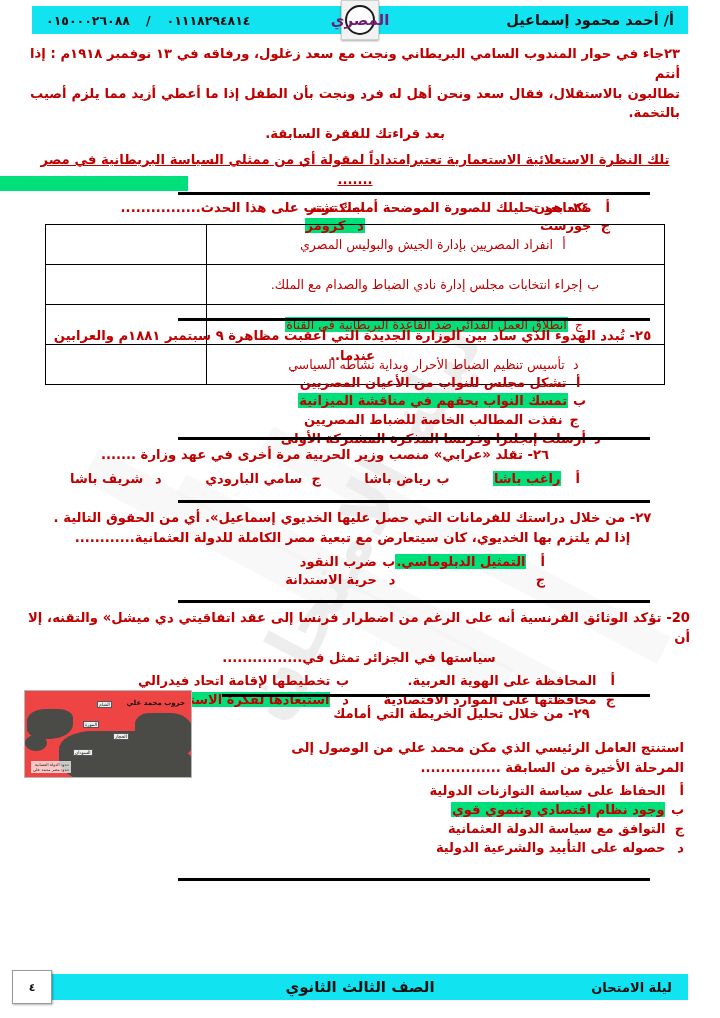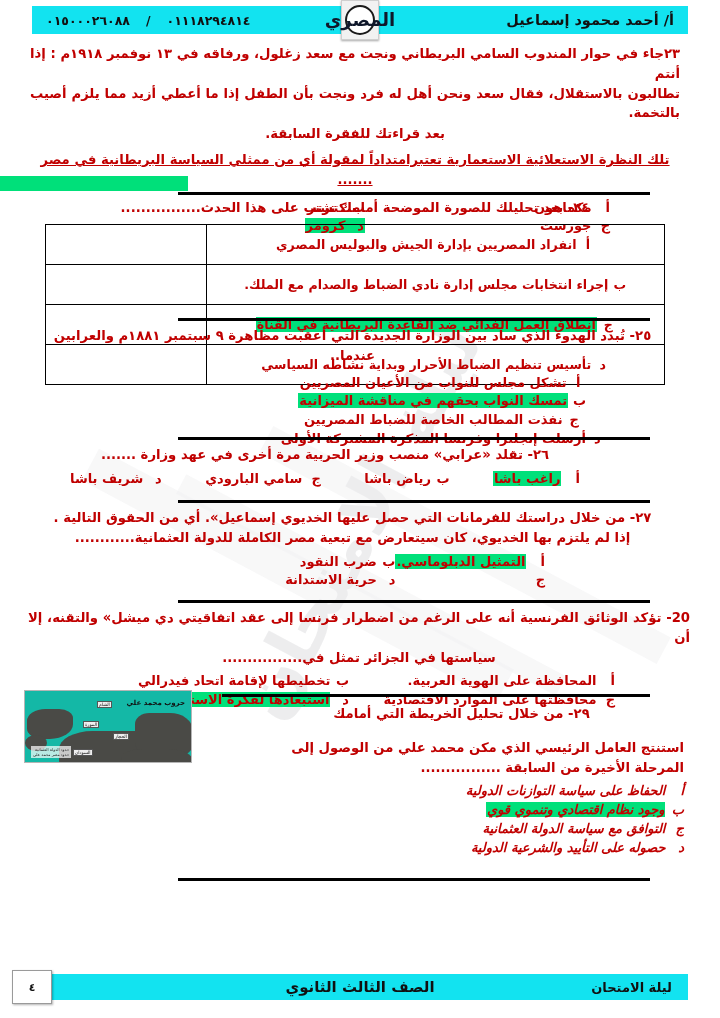--- a/index.html
+++ b/index.html
@@ -87,23 +87,23 @@
     border: 1px solid #cfcfcf;
     box-shadow: 0 1px 2px rgba(0,0,0,.35);
     display: flex; align-items: center; justify-content: center;
     z-index: 5;
   }
   .logo-circle {
     width: 30px; height: 30px;
     border-radius: 50%;
     border: 2px solid #1a1a1a;
     display: flex; align-items: center; justify-content: center;
-    font-size: 18px;
-    font-weight: bold;
-    color: #0f172a;
+    font-size: 15px;
+    font-weight: bold;
+    color: #701a75;
     line-height: 1;
     background: #fff;
   }
 
   
   .q-block { position: absolute; z-index: 2; }
   .stem {
     color: #c00000;
     font-weight: bold;
     font-size: 13.2px;
@@ -152,33 +152,33 @@
     border-collapse: collapse;
     width: 100%;
     direction: rtl;
   }
   .tbl td {
     border: 1.2px solid #000;
     height: 19px;
     padding: 12px 4px;
     text-align: center;
     color: #c00000;
-    font-weight: bold;
+    font-weight: normal;
     font-size: 12.6px;
     white-space: nowrap;
   }
   .tbl td.cellA { width: 74%; }
   .tbl td.cellB { width: 26%; }
 
   
   .map-photo {
     position: absolute;
     left: 24px; top: 690px;
-    width: 168px; height: 73px;
-    background: #14b8a6;
+    width: 168px; height: 88px;
+    background: #ef4444;
     border: 1px solid #b5b5b5;
     overflow: hidden;
     z-index: 2;
   }
   .map-caption {
     position: absolute;
     top: 8px; right: 6px;
     font-size: 7px;
     font-weight: bold;
     color: #111;
@@ -456,21 +456,21 @@
       <div>حدود مصر محمد علي</div>
     </div>
   </div>
 
   <div class="rule" style="left:222px; top:694px; width:428px;"></div>
 
   <div class="q-block" style="top:704px; right:36px; width:445px;">
     <div class="stem stem-center">٢٩- من خلال تحليل  الخريطة التي أمامك</div>
     <div class="stem stem-right" style="margin-top:14px; text-align:right;">استنتج العامل الرئيسي الذي مكن محمد علي من الوصول إلى</div>
     <div class="stem stem-right" style="text-align:right;">المرحلة الأخيرة من السابقة ................</div>
-    <div style="margin-top:5px; text-align:right;font-style:italic;">
+    <div style="margin-top:5px; text-align:right;">
       <div class="opt">
         <span class="lbl">أ</span>
         <span>الحفاظ على سياسة التوازنات الدولية</span>
       </div>
       <div class="opt">
         <span class="lbl">ب</span>
         <span class="hl">وجود نظام اقتصادي وتنموي قوي</span>
       </div>
       <div class="opt">
         <span class="lbl">ج</span>

